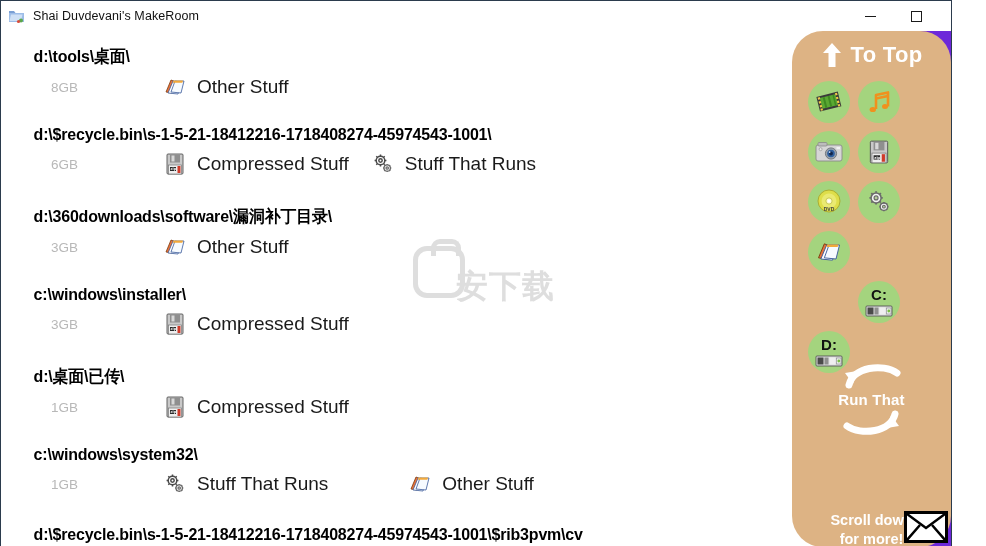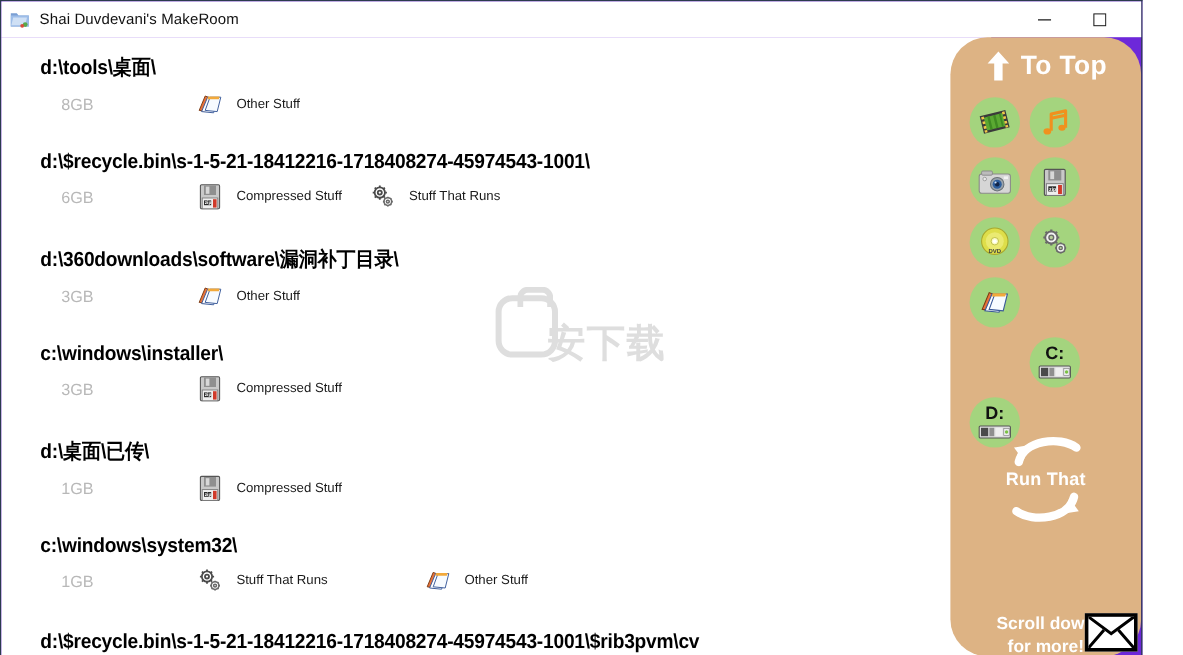--- a/index.html
+++ b/index.html
@@ -77,21 +77,21 @@
     color: #b8b8b8;
     width: 112px; flex: none;
     white-space: nowrap;
   }
   .tag {
     display: flex; align-items: center;
     margin-right: 22px;
     white-space: nowrap;
   }
   .tag-label {
-    font-size: 11px;
+    font-size: 19px;
     color: #1a1a1a;
     margin-left: 10px;
   }
   .tag-icon { width: 24px; height: 24px; flex: none; position: relative; }
 
   
   .sidebar {
     position: absolute; top: 30px; right: 0;
     width: 159px; height: 516px;
     background: #ddb384;

